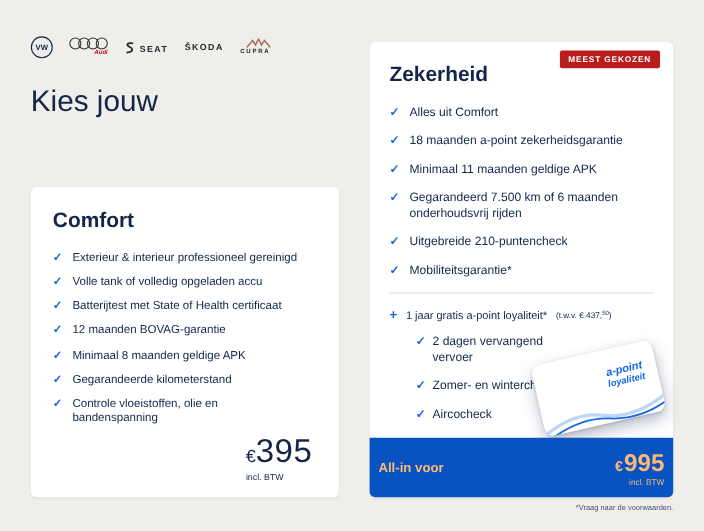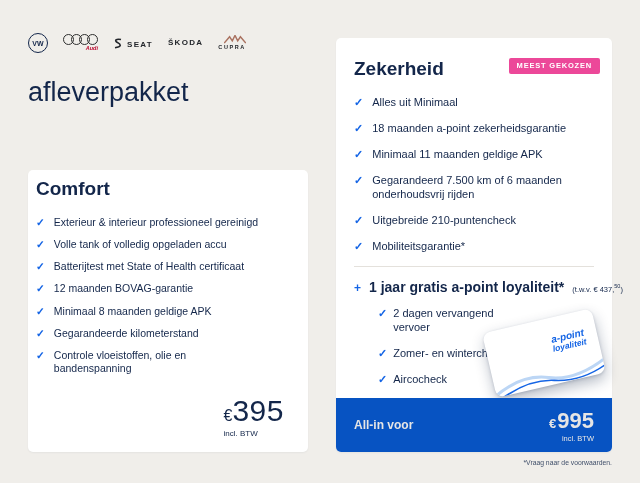--- a/index.html
+++ b/index.html
@@ -17,52 +17,52 @@
   .rings{display:flex;}
   .rings i{width:9px;height:9px;border:1.2px solid #2e2e2e;border-radius:50%;display:block;background:transparent;}
   .rings i + i{margin-left:-3px;}
   .audi-label{color:#bb0a30;font-size:5.5px;font-weight:700;font-style:italic;line-height:1;}
   .wordmark{font-size:8px;font-weight:700;letter-spacing:1.3px;color:#23262b;line-height:1;}
   .cupra-word{font-size:5.5px;letter-spacing:1.6px;}
   
   .page-title{position:absolute;left:28px;top:76px;font-size:27px;line-height:1.22;font-weight:400;color:#13264a;}
   
   .card{position:absolute;background:#fff;border-radius:5px;box-sizing:border-box;box-shadow:0 1px 2px rgba(20,38,74,.05);}
-  .card-comfort{left:28px;top:170px;width:280px;height:282px;padding:8px;}
+  .card-comfort{left:28px;top:170px;width:280px;height:282px;padding:20px;}
   .card-zekerheid{left:336px;top:38px;width:276px;height:414px;padding:20px 18px 0 18px;}
   .card h2{margin:0 0 16px 0;font-size:19px;font-weight:700;color:#13264a;}
-  .badge{position:absolute;top:8px;right:12px;background:#ec4899;color:#fff;
-    font-size:7.5px;font-weight:700;letter-spacing:.8px;padding:4px 8px;border-radius:2px;line-height:1;margin-top:12px;}
+  .badge{position:absolute;top:8px;right:12px;background:#b91c1c;color:#fff;
+    font-size:7.5px;font-weight:700;letter-spacing:.8px;padding:4px 8px;border-radius:2px;line-height:1;}
   
   .check-list{list-style:none;margin:0;padding:0;}
   .check-list li{display:flex;gap:9px;margin-bottom:9px;font-size:10.5px;line-height:1.25;}
   .card-zekerheid .check-list li{font-size:11px;margin-bottom:12px;line-height:1.27;}
   .check{color:#1565e5;font-weight:700;flex:0 0 auto;}
   .txt{max-width:205px;}
   
   .divider{border:0;border-top:1px solid #e4e1dc;margin:2px 0 12px 0;}
   .bonus{display:flex;gap:8px;align-items:baseline;white-space:nowrap;margin-bottom:12px;}
   .plus{color:#1565e5;font-weight:700;font-size:12px;}
-  .bonus-text{font-weight:700;font-size:14px;}
+  .bonus-text{font-weight:400;font-size:10px;}
   .bonus-value{font-size:7.5px;}
   .bonus-value sup{font-size:5.5px;}
   .inclusief-label{color:#1565e5;font-size:10px;font-weight:500;margin:0 0 8px 24px;}
   .sub-list{margin-left:24px;max-width:150px;}
   .sub-list li{font-size:8.5px;margin-bottom:7px;gap:6px;line-height:1.2;}
   
   .loyalty-card{position:absolute;right:12px;bottom:66px;width:112px;height:66px;background:#fff;
     border-radius:8px;transform:rotate(-13deg);overflow:hidden;
     box-shadow:0 6px 14px rgba(16,35,70,.30), 0 1px 3px rgba(16,35,70,.18);}
   .loyalty-wave{position:absolute;left:0;bottom:-4px;}
   .loyalty-text{position:absolute;right:12px;top:16px;text-align:center;color:#1565e5;font-style:italic;font-weight:700;}
   .loyalty-text .l1{font-size:10px;line-height:1.1;}
   .loyalty-text .l2{font-size:8.5px;line-height:1.1;}
   
-  .allin-bar{position:absolute;left:0;right:0;bottom:0;height:54px;background:#0753c2;color:#e5e5e5;
-    border-radius:0 0 5px 5px;display:flex;align-items:center;justify-content:space-between;padding:0 18px;}
+  .allin-bar{position:absolute;left:0;right:0;bottom:0;height:54px;background:#0753c2;color:#fdba74;
+    border-radius:0 0 5px 5px;display:flex;align-items:center;justify-content:space-between;padding:0 8px;}
   .allin-label{font-size:12px;font-weight:700;}
   .allin-price{text-align:right;}
   .allin-price .euro{font-size:13px;font-weight:700;margin-right:1px;}
   .allin-price .amt{font-size:22px;font-weight:700;text-align:center;}
   .allin-price .note{font-size:7.5px;}
   
   .comfort-price{position:absolute;right:24px;bottom:14px;text-align:left;color:#13264a;}
   .comfort-price .euro{font-size:16px;}
   .comfort-price .amt{font-size:30px;letter-spacing:.5px;}
   .comfort-price .note{font-size:8px;margin-top:1px;}
@@ -96,21 +96,21 @@
   </div>
   <div class="brand brand-col">
     <svg width="22" height="9" viewBox="0 0 24 10">
       <path d="M0 9 L6 2 L9 6.5 L12 0.5 L15 6.5 L18 2 L24 9" fill="none" stroke="#a9715f" stroke-width="1.6"></path>
     </svg>
     <span class="wordmark cupra-word">CUPRA</span>
   </div>
 </div>
 
 <h1 class="page-title" style="margin:0;">
-  <span style="display:block;">afleverpakket</span>
+  <span style="display:block;">Kies jouw</span>
 </h1>
 
 <section class="card card-comfort">
   <h2>Comfort</h2>
   <ul class="check-list">
     <li>
         <span class="check">✓</span>
         <span class="txt">Exterieur &amp; interieur professioneel gereinigd</span>
       </li>
     <li>
@@ -143,21 +143,21 @@
     <div class="note">incl. BTW</div>
   </div>
 </section>
 
 <section class="card card-zekerheid">
   <span class="badge">MEEST GEKOZEN</span>
   <h2>Zekerheid</h2>
   <ul class="check-list">
     <li>
         <span class="check">✓</span>
-        <span class="txt">Alles uit Minimaal</span>
+        <span class="txt">Alles uit Comfort</span>
       </li>
     <li>
         <span class="check">✓</span>
         <span class="txt">18 maanden a-point zekerheidsgarantie</span>
       </li>
     <li>
         <span class="check">✓</span>
         <span class="txt">Minimaal 11 maanden geldige APK</span>
       </li>
     <li>

